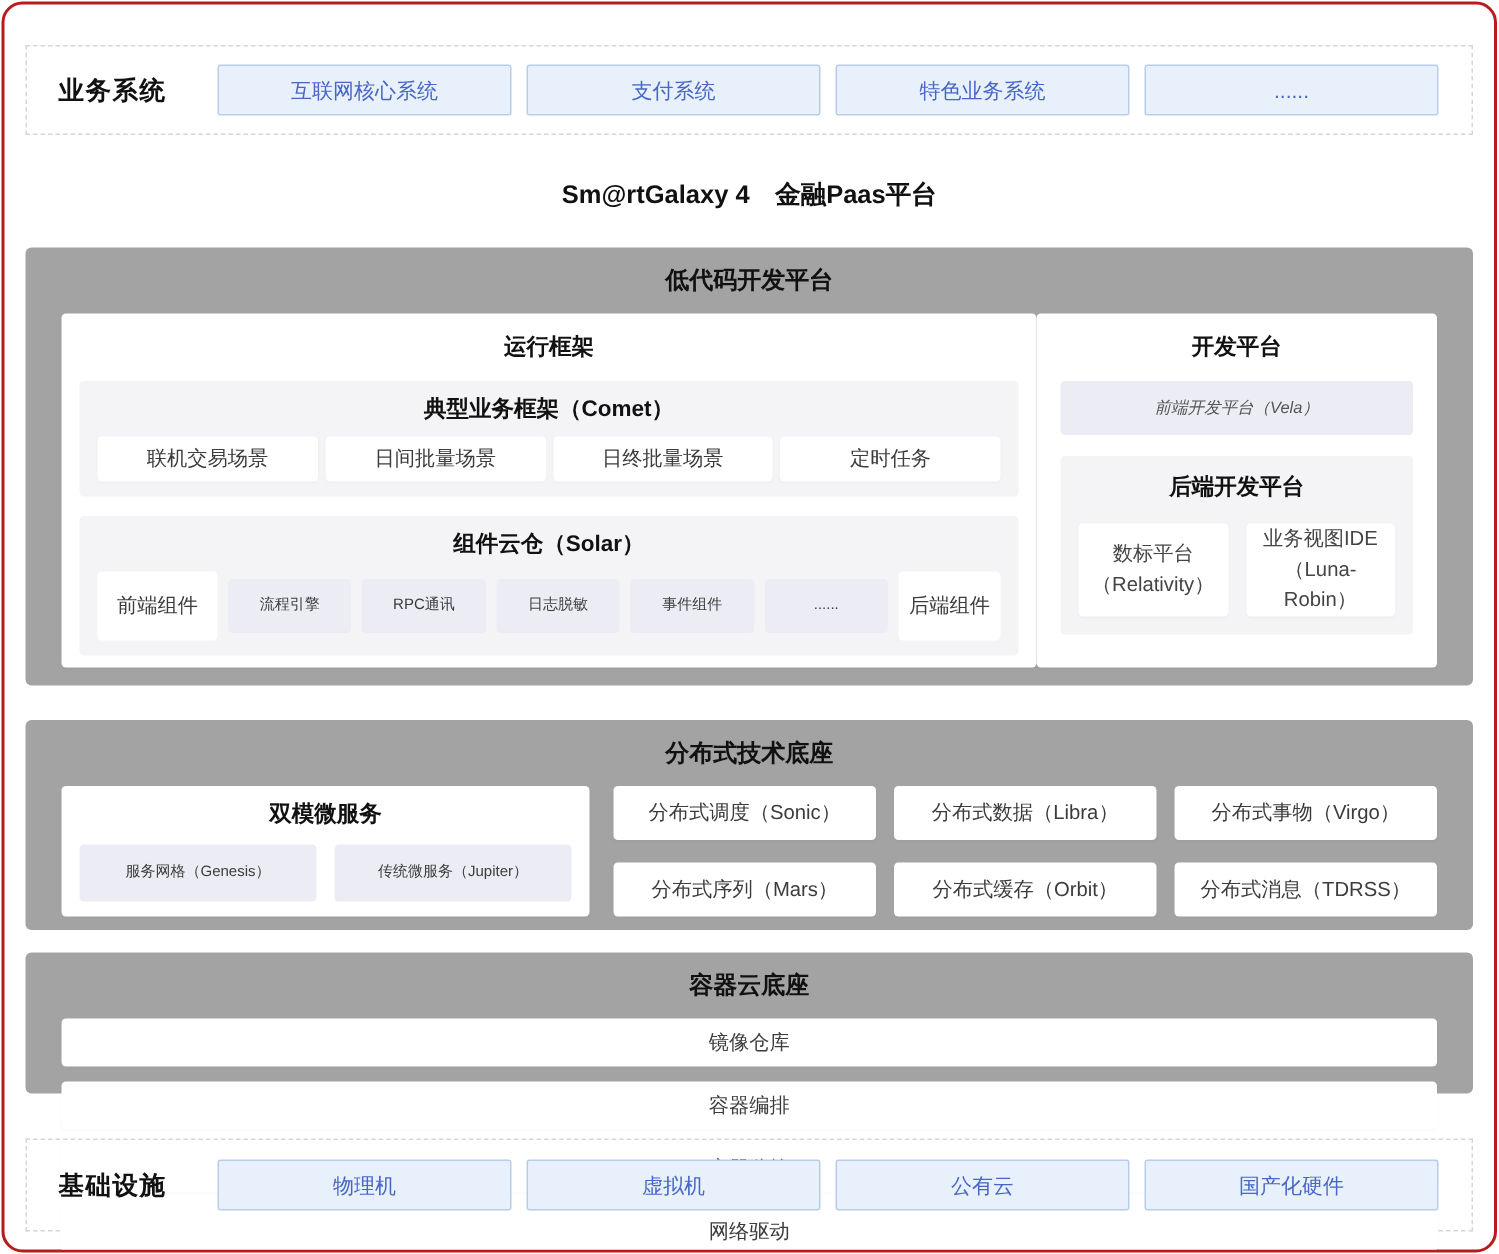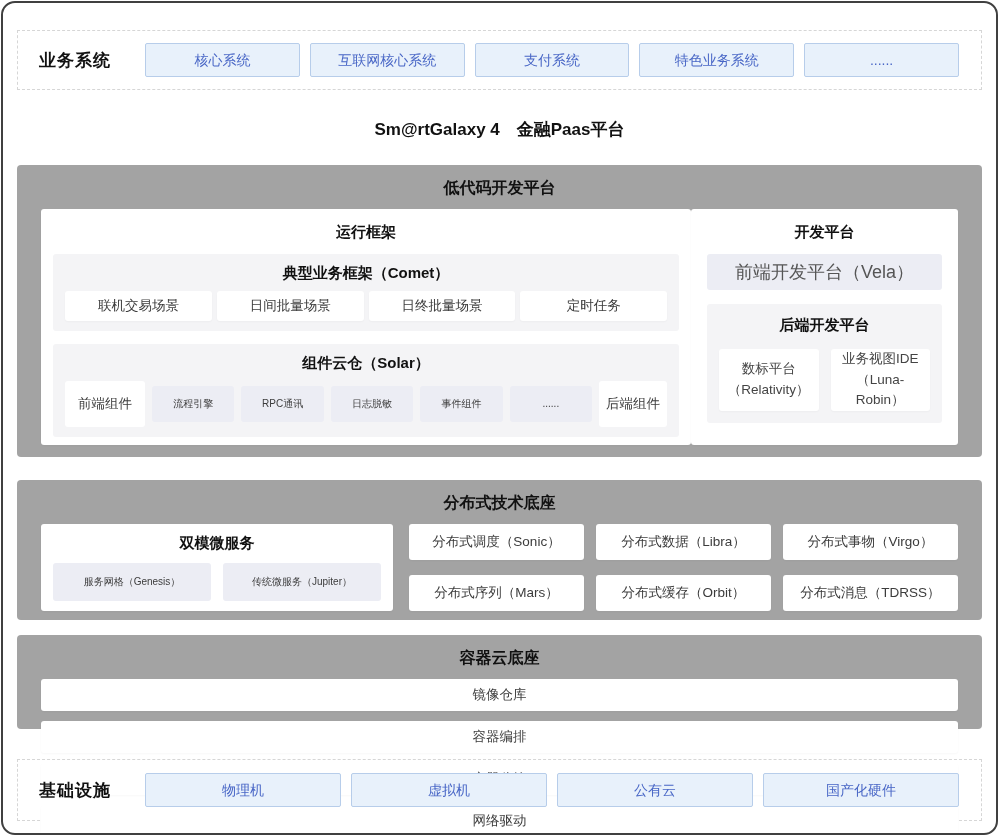--- a/index.html
+++ b/index.html
@@ -5,21 +5,21 @@
   * { margin: 0; padding: 0; box-sizing: border-box; }
   html, body {
     width: 999px; height: 836px;
     background: #fff;
     font-family: "Liberation Sans", "DejaVu Sans", sans-serif;
     color: #222;
     overflow: hidden;
   }
   .canvas {
     position: absolute; inset: 1px;
-    border: 2px solid #404040;
+    border: 2px solid #b91c1c;
     border-radius: 14px;
     background: #fff;
     overflow: hidden;
   }
   
   .dashed-row {
     margin: 0 14px;
     height: 60px;
     border: 1px dashed #d6d6d6;
     display: flex;
@@ -132,21 +132,21 @@
     flex: none; white-space: nowrap;
   }
   .solar-end.front { width: 80px; }
   .solar-end.back { width: 68px; }
   .solar-row .lav-chip { flex: 1; height: 36px; line-height: 36px; }
   .dev-box { flex: 1; padding: 10px 16px; }
   .dev-box > .sub-title { margin: 2px 0 12px; }
   .lav-bar {
     height: 36px; line-height: 36px;
     background: #ecedf4; border-radius: 3px;
-    text-align: center; font-size: 18px; color: #555;
+    text-align: center; font-size: 11px; color: #555; font-style: italic;
   }
   .backend-box { margin-top: 14px; padding: 8px 12px 12px; }
   .backend-box > .sub-title { margin: 2px 0 14px; }
   .backend-row { display: flex; gap: 12px; }
   .backend-cell {
     flex: 1; height: 62px;
     background: #fff; border-radius: 3px;
     display: flex; align-items: center; justify-content: center;
     text-align: center;
     font-size: 13.5px; color: #444; line-height: 1.55;
@@ -173,21 +173,20 @@
   .container-row .white-chip { flex: 1; height: 32px; line-height: 32px; }
 </style>
 </head>
 <body>
 
 <div class="canvas">
 
   <div class="dashed-row top">
     <div class="row-label">业务系统</div>
     <div class="btn-row">
-      <div class="blue-btn">核心系统</div>
       <div class="blue-btn">互联网核心系统</div>
       <div class="blue-btn">支付系统</div>
       <div class="blue-btn">特色业务系统</div>
       <div class="blue-btn">......</div>
     </div>
   </div>
 
   <div class="main-title">Sm@rtGalaxy 4　金融Paas平台</div>
 
   <div class="grey-section lowcode">

